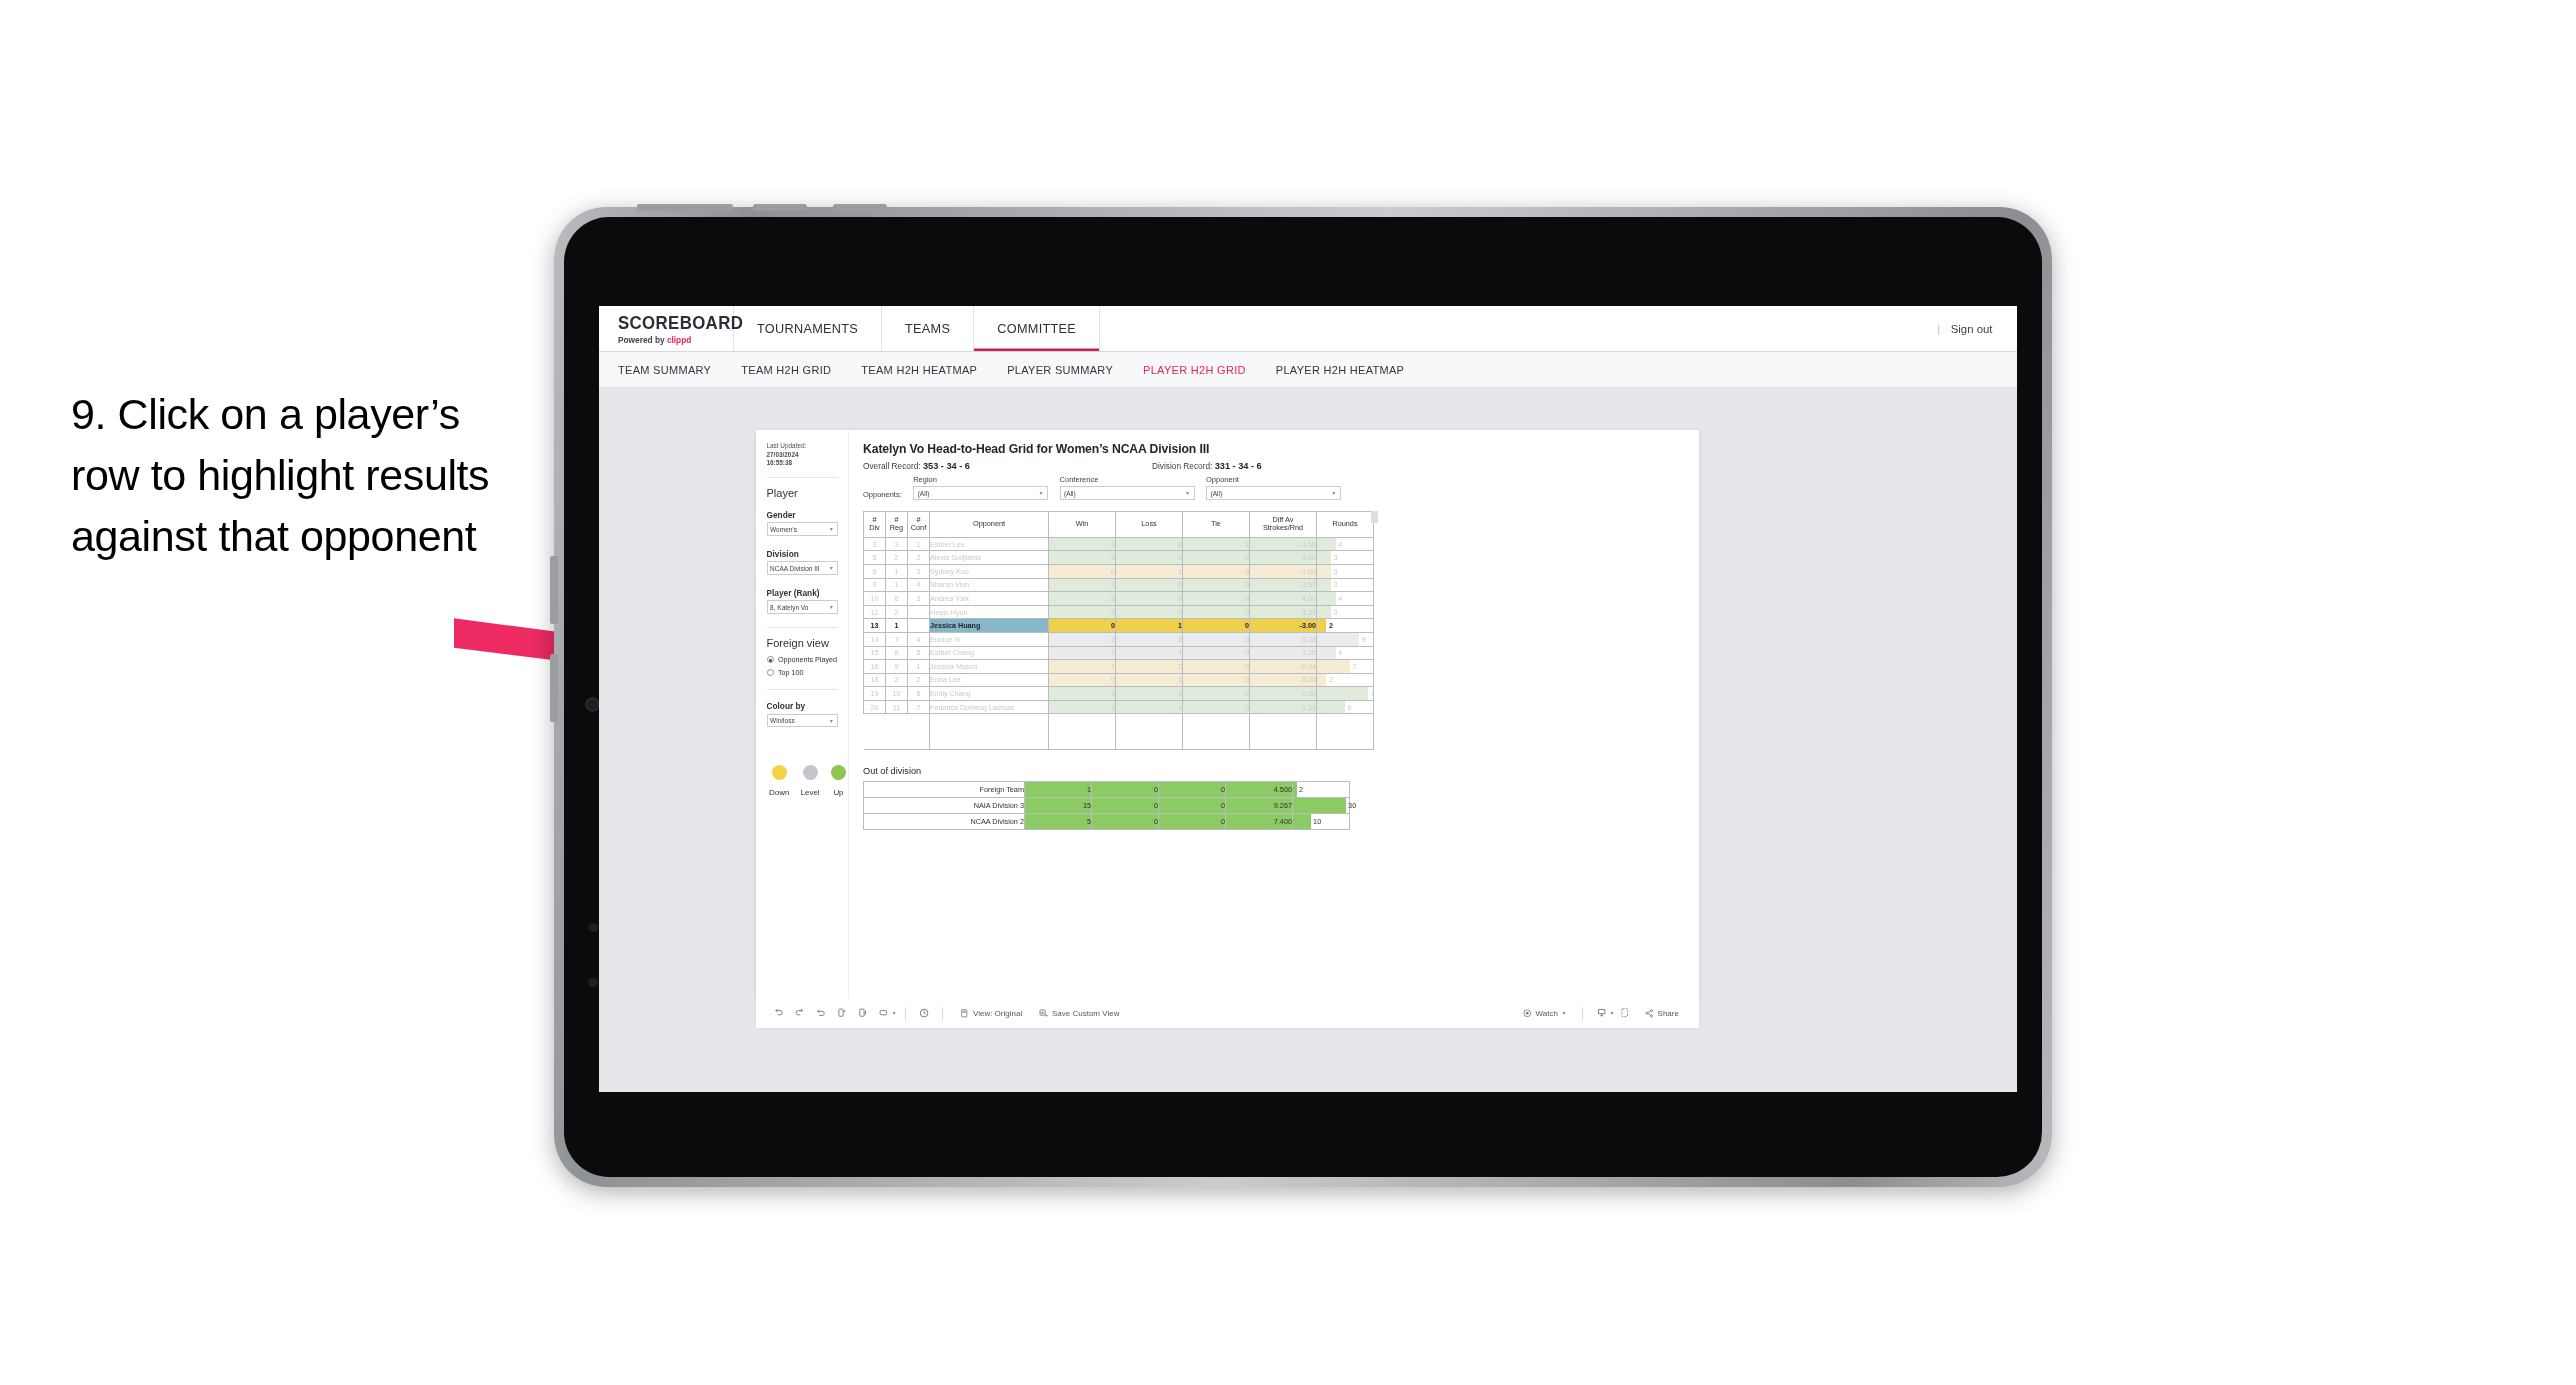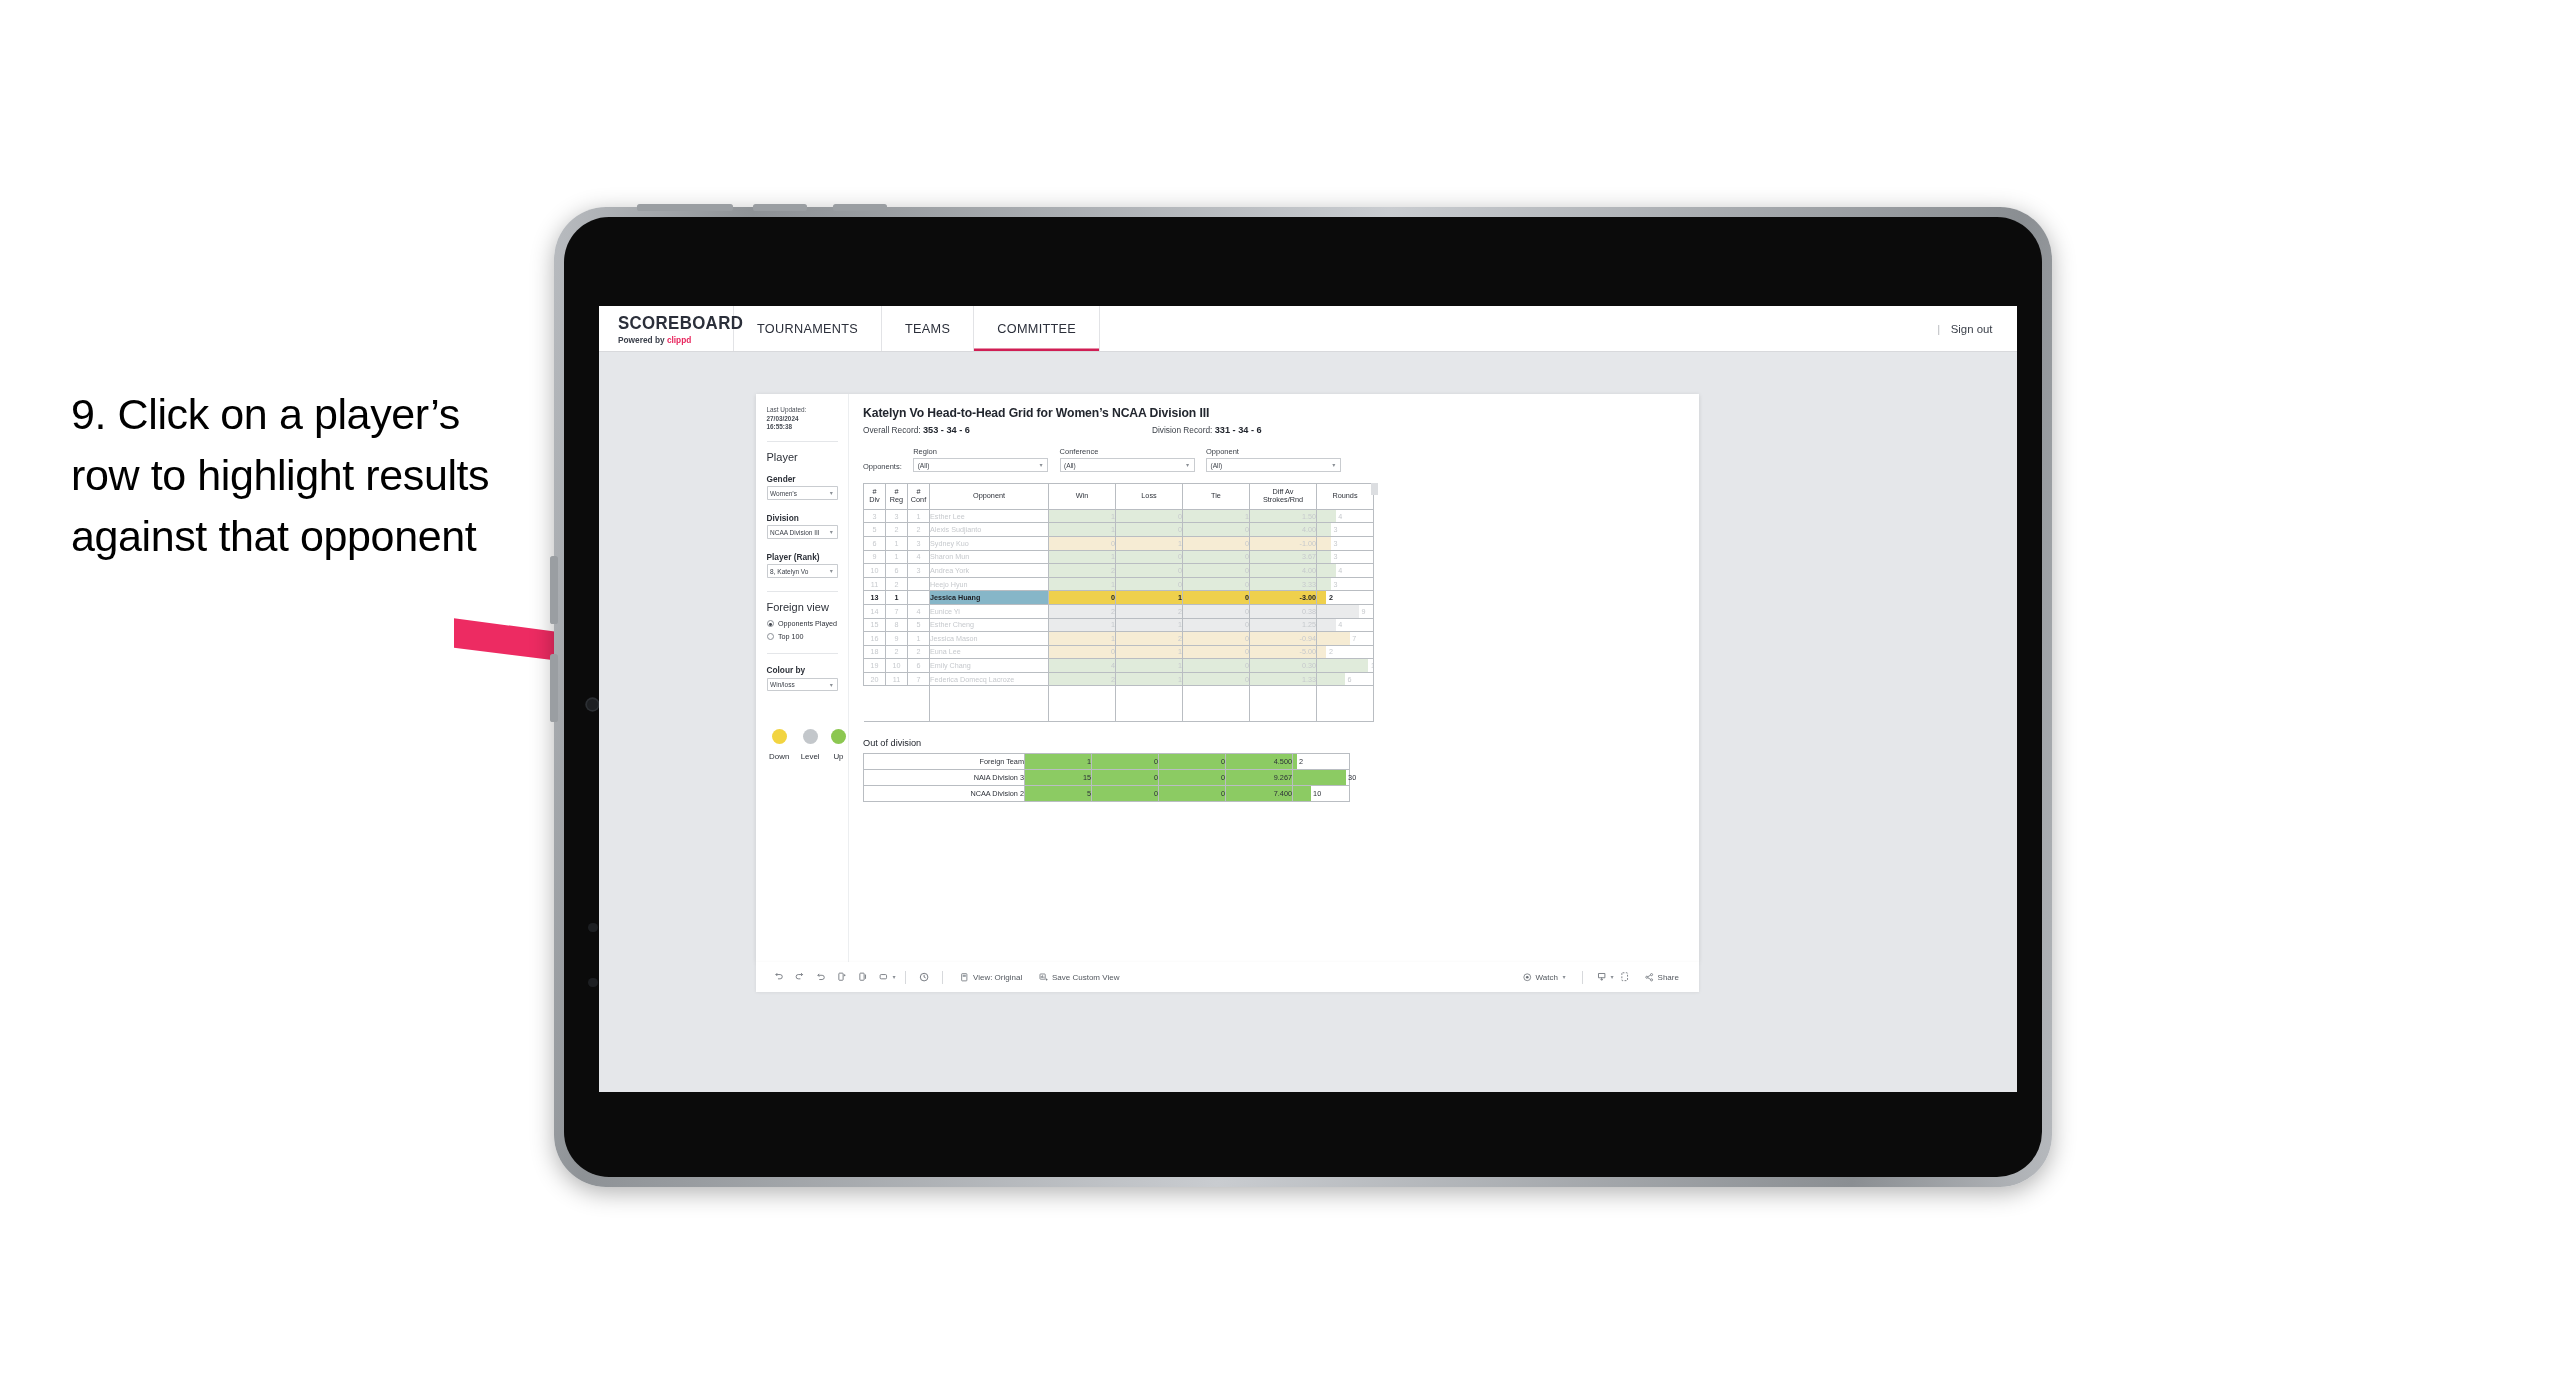--- a/index.html
+++ b/index.html
@@ -93,21 +93,21 @@
   .radio.on::after{content:"";position:absolute;left:1.4px;top:1.4px;width:2.8px;height:2.8px;
                    background:#44484f;border-radius:50%;}
   .legend{display:flex;gap:11.4px;margin-top:38px;padding-left:2.6px;}
   .legend-col{display:flex;flex-direction:column;align-items:center;gap:7.9px;}
   .dot{width:15px;height:15px;border-radius:50%;}
   .dot-lbl{font-size:7.9px;color:#2d3139;}
 
   
   #main{flex:1;padding:12.2px 14px 0 14px;box-sizing:border-box;position:relative;}
   .viz-title{font-size:12.2px;font-weight:700;color:#22262e;margin-bottom:5.2px;letter-spacing:-0.1px;}
-  .records{display:flex;font-size:8.3px;color:#3a3f47;margin-bottom:12px;align-items:center;}
+  .records{display:flex;font-size:8.3px;color:#3a3f47;margin-bottom:4px;align-items:center;}
   .records b{font-weight:700;color:#22262e;font-size:9.2px;}
   .rec2{margin-left:182px;}
   .filters{display:flex;align-items:flex-end;gap:11.4px;margin-bottom:10.5px;}
   .opp-lbl{font-size:7.5px;color:#3a3f47;padding-bottom:1.7px;}
   .fgroup{width:135px;}
   .fgroup .flab{font-size:7.5px;color:#3a3f47;margin-bottom:1.7px;}
   .fsel{height:12.2px;border:0.9px solid #c9ccd0;background:#fff;display:flex;align-items:center;
         justify-content:space-between;padding:0 3.5px;font-size:6.6px;color:#3a3f47;cursor:pointer;}
 
   
@@ -177,20 +177,28 @@
     </div>
     <div class="nav-item">TOURNAMENTS</div>
     <div class="nav-item">TEAMS</div>
     <div class="nav-item active">COMMITTEE</div>
     <div class="nav-right">
       <span class="nav-sep">|</span>
       <span class="signout">Sign out</span>
     </div>
   </div>
 
+  <div id="subnav">
+    <div class="sub-item">TEAM SUMMARY</div>
+    <div class="sub-item">TEAM H2H GRID</div>
+    <div class="sub-item">TEAM H2H HEATMAP</div>
+    <div class="sub-item">PLAYER SUMMARY</div>
+    <div class="sub-item active">PLAYER H2H GRID</div>
+    <div class="sub-item">PLAYER H2H HEATMAP</div>
+  </div>
 
   <div id="workspace">
 
     <div id="card">
 
       <div id="sidebar">
         <div class="updated">
           <span>Last Updated: </span><b>27/03/2024</b><br>
           <b>16:55:38</b>
         </div>

